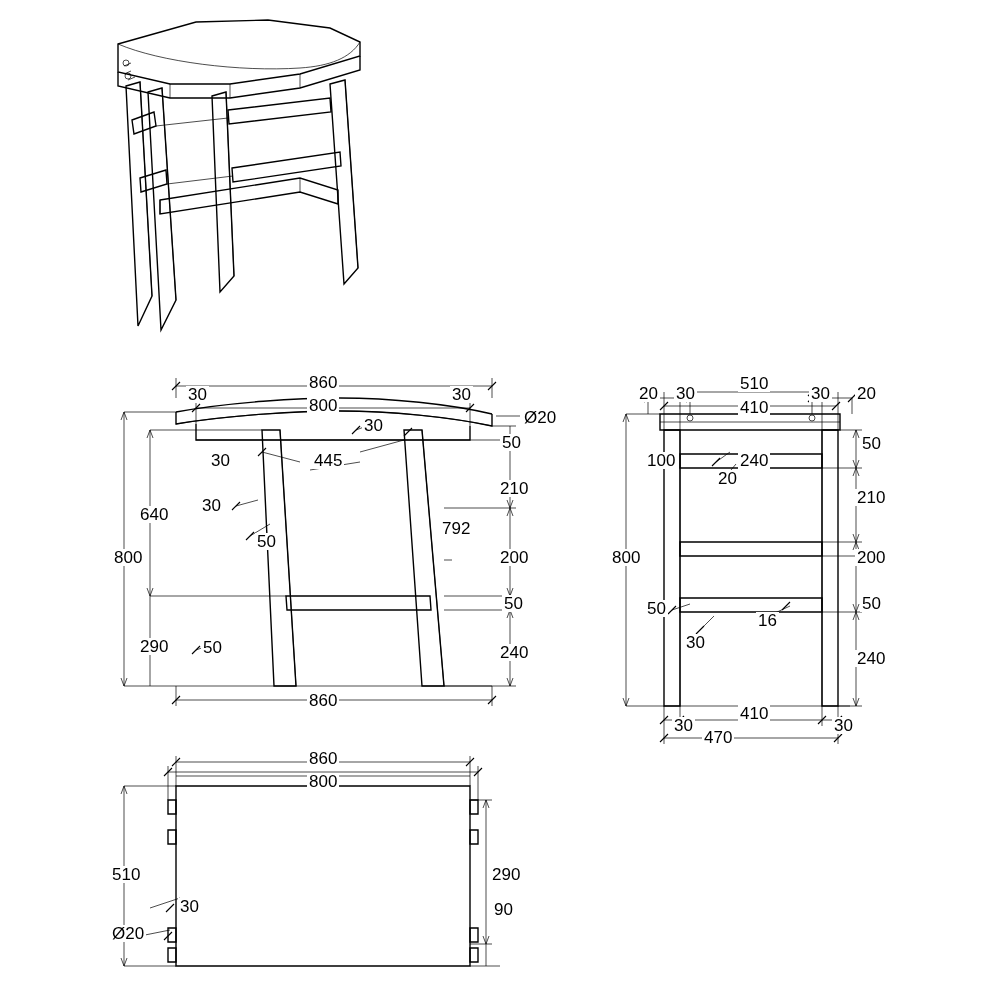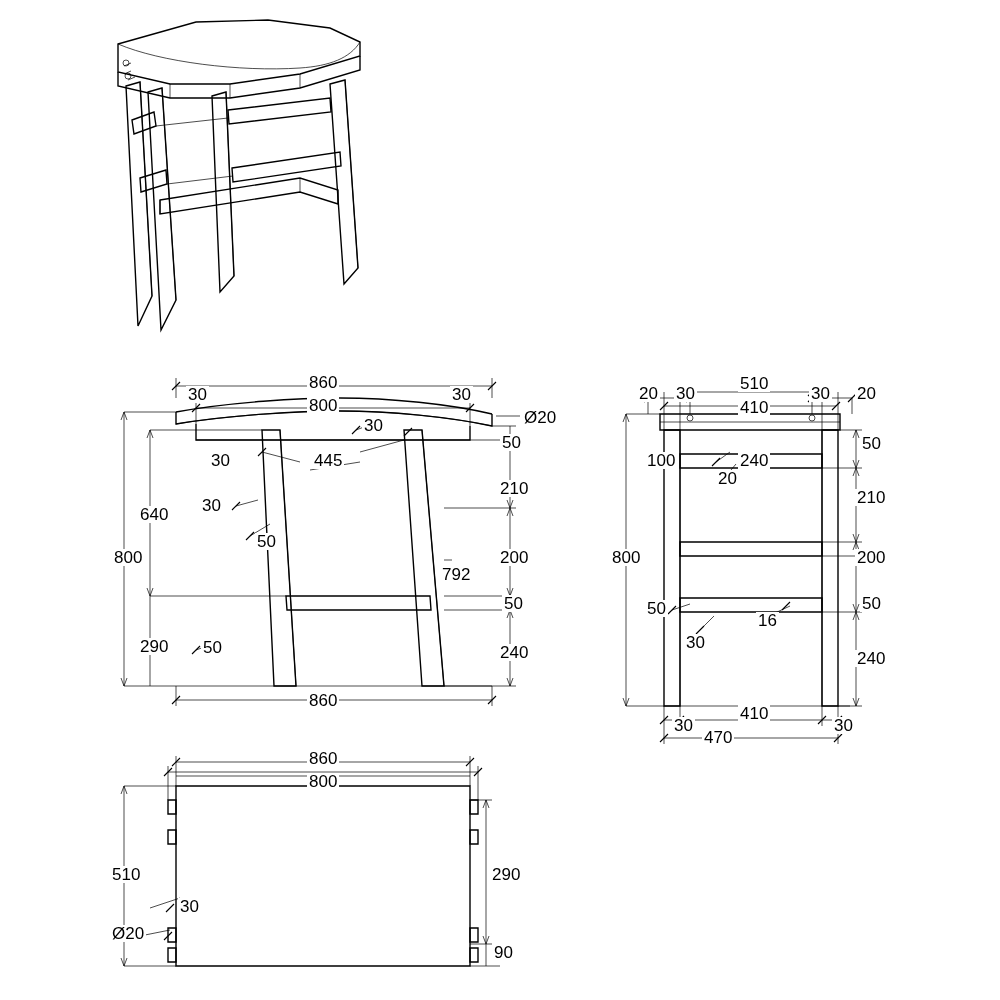--- a/index.html
+++ b/index.html
@@ -208,21 +208,21 @@
   <div class="dim" style="left:522px;top:409px;">Ø20</div>
   <div class="dim" style="left:500px;top:434px;">50</div>
   <div class="dim" style="left:312px;top:452px;text-align:center;">445</div>
   <div class="dim" style="left:209px;top:452px;">30</div>
   <div class="dim" style="left:200px;top:497px;">30</div>
   <div class="dim" style="left:255px;top:533px;">50</div>
   <div class="dim" style="left:138px;top:506px;">640</div>
   <div class="dim" style="left:112px;top:549px;">800</div>
   <div class="dim" style="left:138px;top:638px;">290</div>
   <div class="dim" style="left:201px;top:639px;">50</div>
-  <div class="dim" style="left:440px;top:566px;">792</div>
+  <div class="dim" style="left:440px;top:520px;">792</div>
   <div class="dim" style="left:498px;top:480px;">210</div>
   <div class="dim" style="left:498px;top:549px;">200</div>
   <div class="dim" style="left:502px;top:595px;">50</div>
   <div class="dim" style="left:498px;top:644px;">240</div>
   <div class="dim" style="left:307px;top:692px;">860</div>
 
   <div class="dim" style="left:637px;top:385px;">20</div>
   <div class="dim" style="left:674px;top:385px;">30</div>
   <div class="dim" style="left:738px;top:375px;">510</div>
   <div class="dim" style="left:738px;top:399px;">410</div>
@@ -244,15 +244,15 @@
   <div class="dim" style="left:738px;top:705px;">410</div>
   <div class="dim" style="left:832px;top:717px;">30</div>
   <div class="dim" style="left:702px;top:729px;">470</div>
 
   <div class="dim" style="left:307px;top:750px;">860</div>
   <div class="dim" style="left:307px;top:773px;">800</div>
   <div class="dim" style="left:110px;top:866px;">510</div>
   <div class="dim" style="left:490px;top:866px;">290</div>
   <div class="dim" style="left:178px;top:898px;">30</div>
   <div class="dim" style="left:110px;top:925px;">Ø20</div>
-  <div class="dim" style="left:492px;top:944px;">90</div>
+  <div class="dim" style="left:492px;top:901px;">90</div>
 
 </div>
 
 </body></html>

